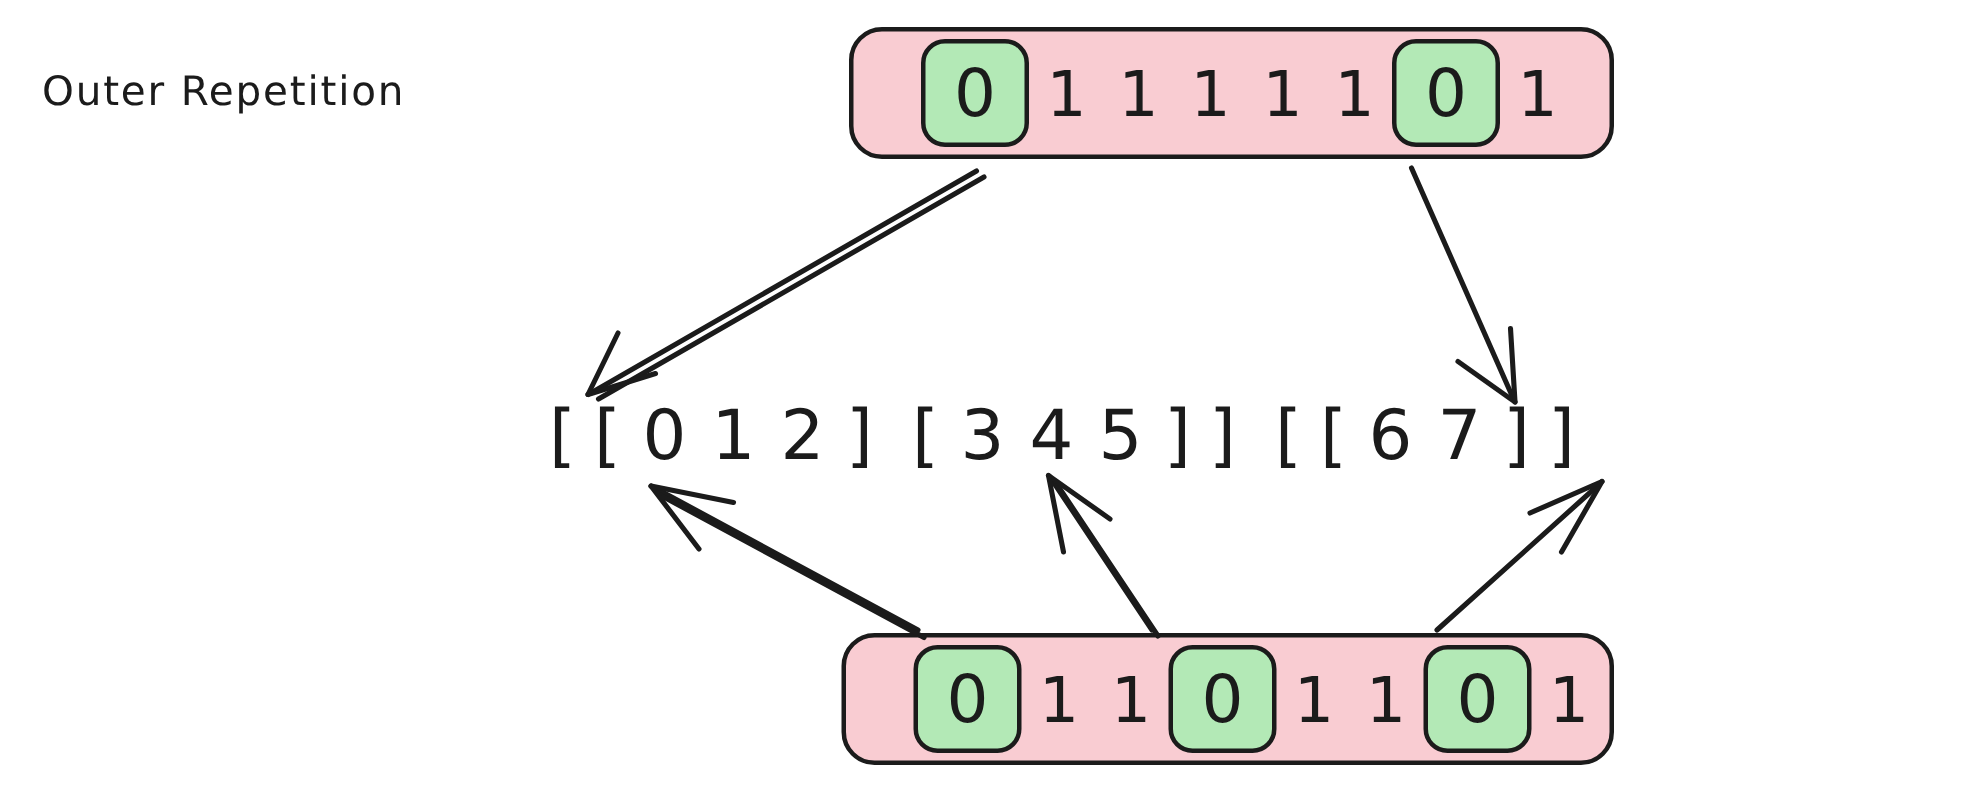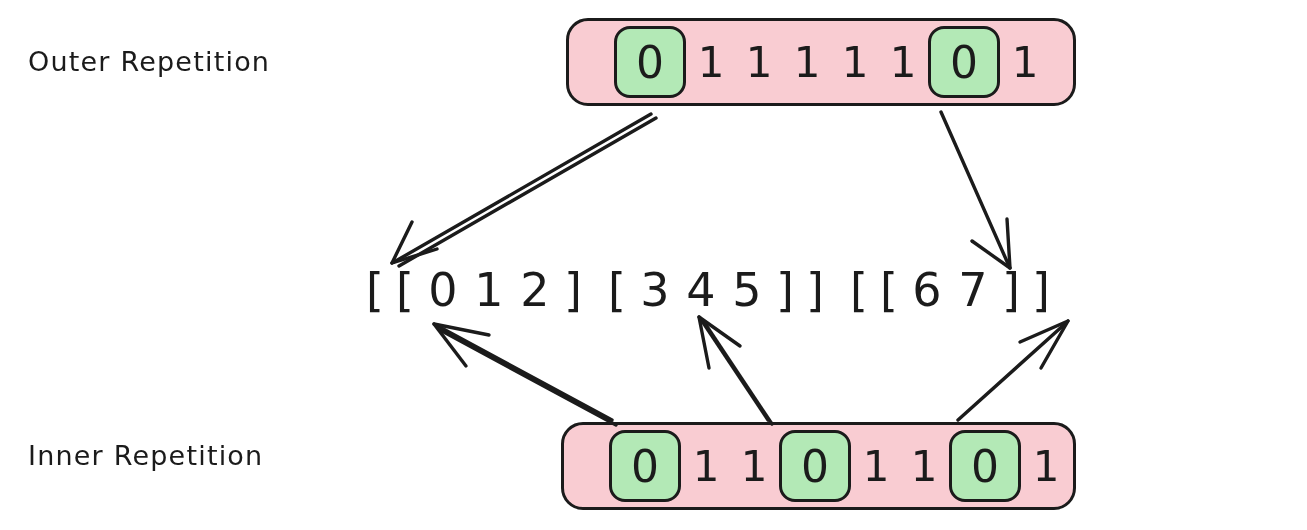--- a/index.html
+++ b/index.html
@@ -114,21 +114,20 @@
     height: 530px;
     pointer-events: none;
   }
 </style>
 </head>
 <body>
 
 <div id="canvas">
 
   <div class="side-label" id="label-outer">Outer Repetition</div>
-  <div class="side-label" id="label-inner">Inner Repetition</div>
 
   <div class="strip" id="strip-outer">
     <div class="cells" id="outer-cells">
         <div class="cell hl">
           <span>0</span>
         </div>
         <div class="cell">
           <span>1</span>
         </div>
         <div class="cell">

